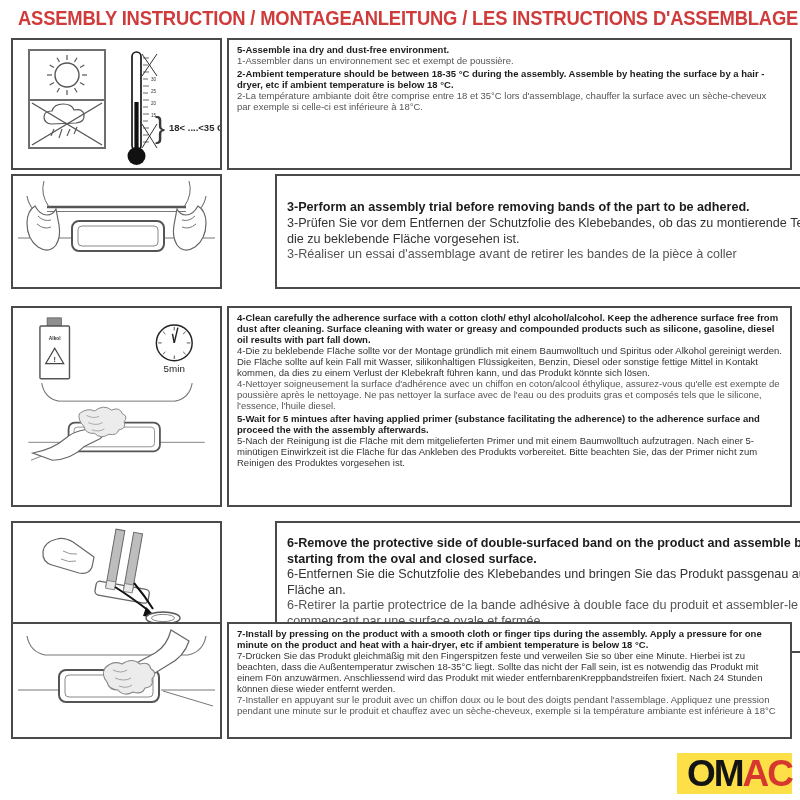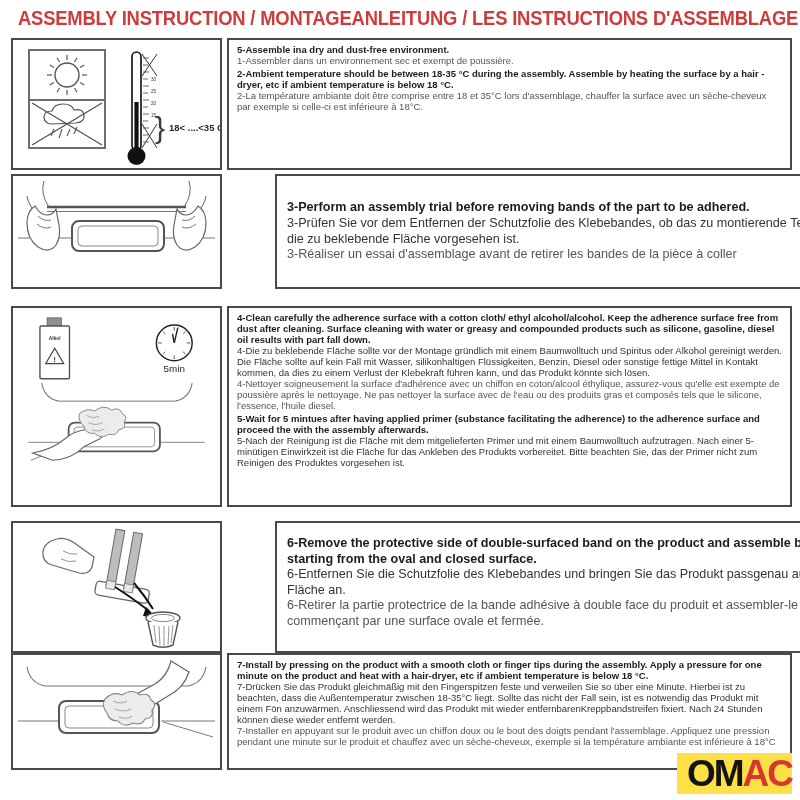--- a/index.html
+++ b/index.html
@@ -14,21 +14,21 @@
   }
 
   .cell { position:absolute; border:2px solid #4a4a4a; background:#fff; }
   .cell-left  { left:11px;  width:211px; }
   .cell-right { left:227px; width:565px; }
 
   .r1 { top:38px;  height:132px; }
   .r2 { top:174px; height:115px; }
   .r3 { top:306px; height:201px; }
   .r4 { top:521px; height:132px; }
-  .r5 { top:653px; height:117px; }
+  .r5 { top:622px; height:117px; }
 
   .txt { padding:4px 8px; font-size:9.5px; line-height:1.16; }
   .txt .para + .para { margin-top:2px; }
   .big  { font-size:12.6px; line-height:1.24;margin-left:48px; }
   .r2.cell-right { display:flex; flex-direction:column; justify-content:center; padding:6px 10px; }
   .r4.cell-right { padding-top:13px; padding-left:10px; }
   .en { font-weight:bold; color:#1c1c1c; }
   .de { color:#333; }
   .fr { color:#555; }
 

